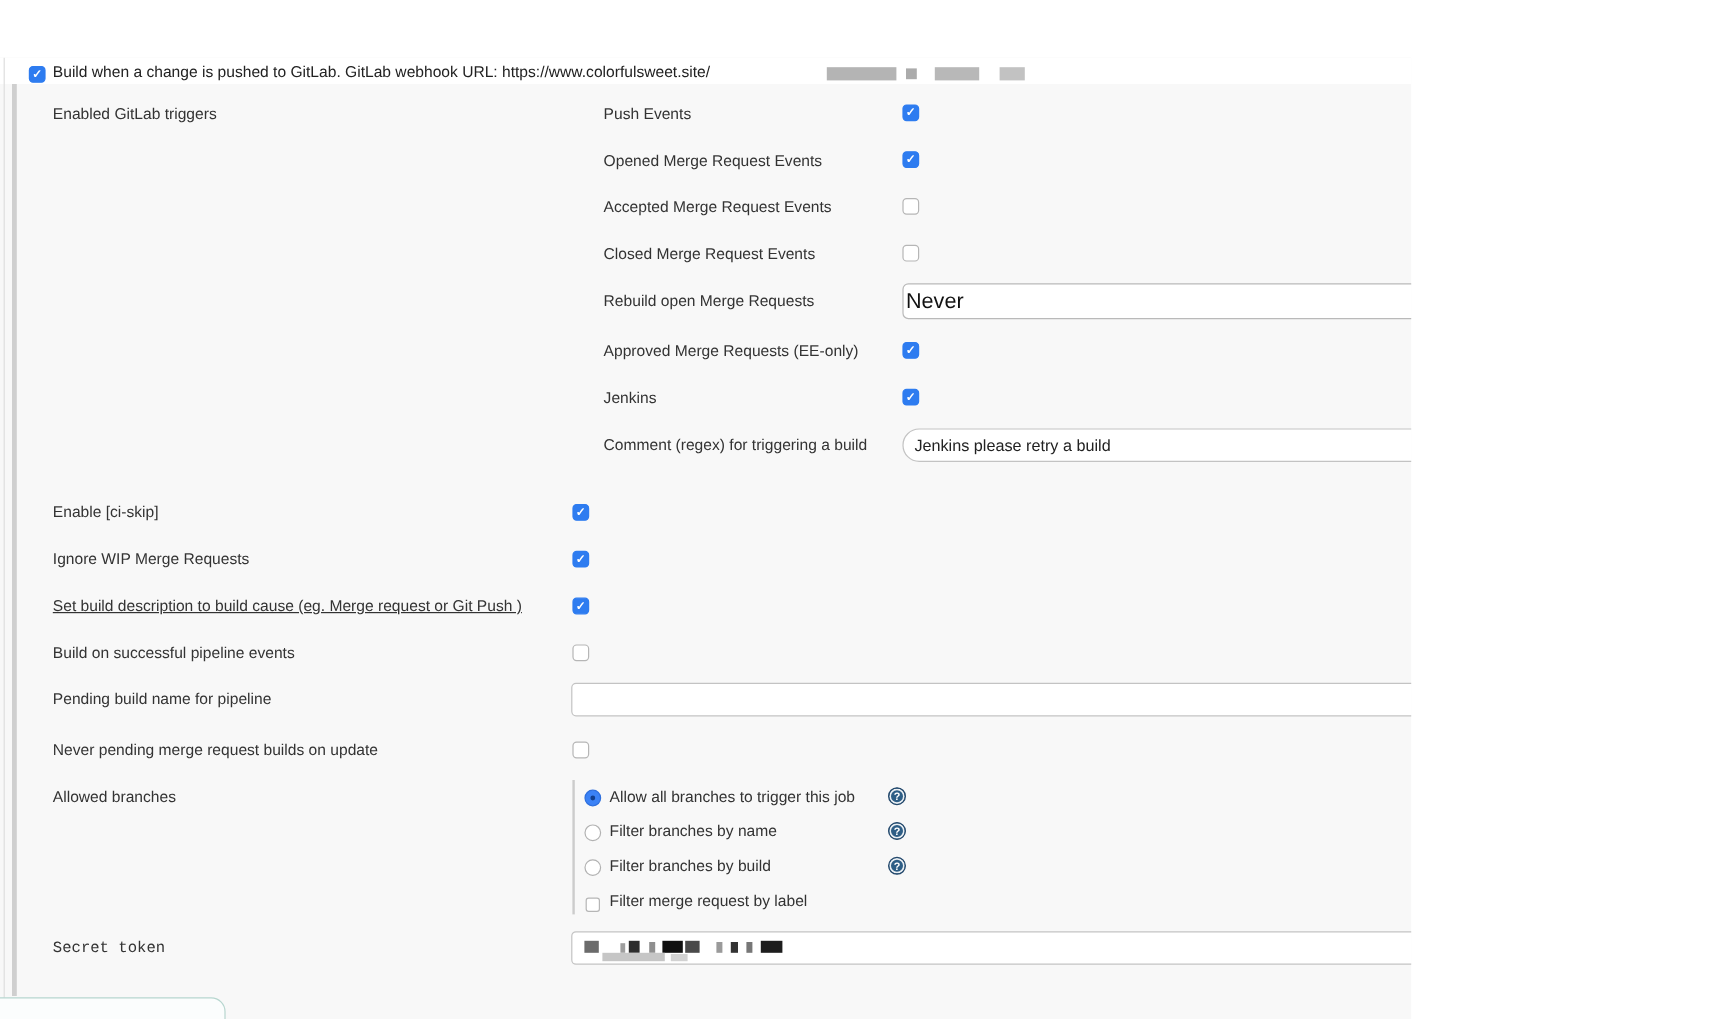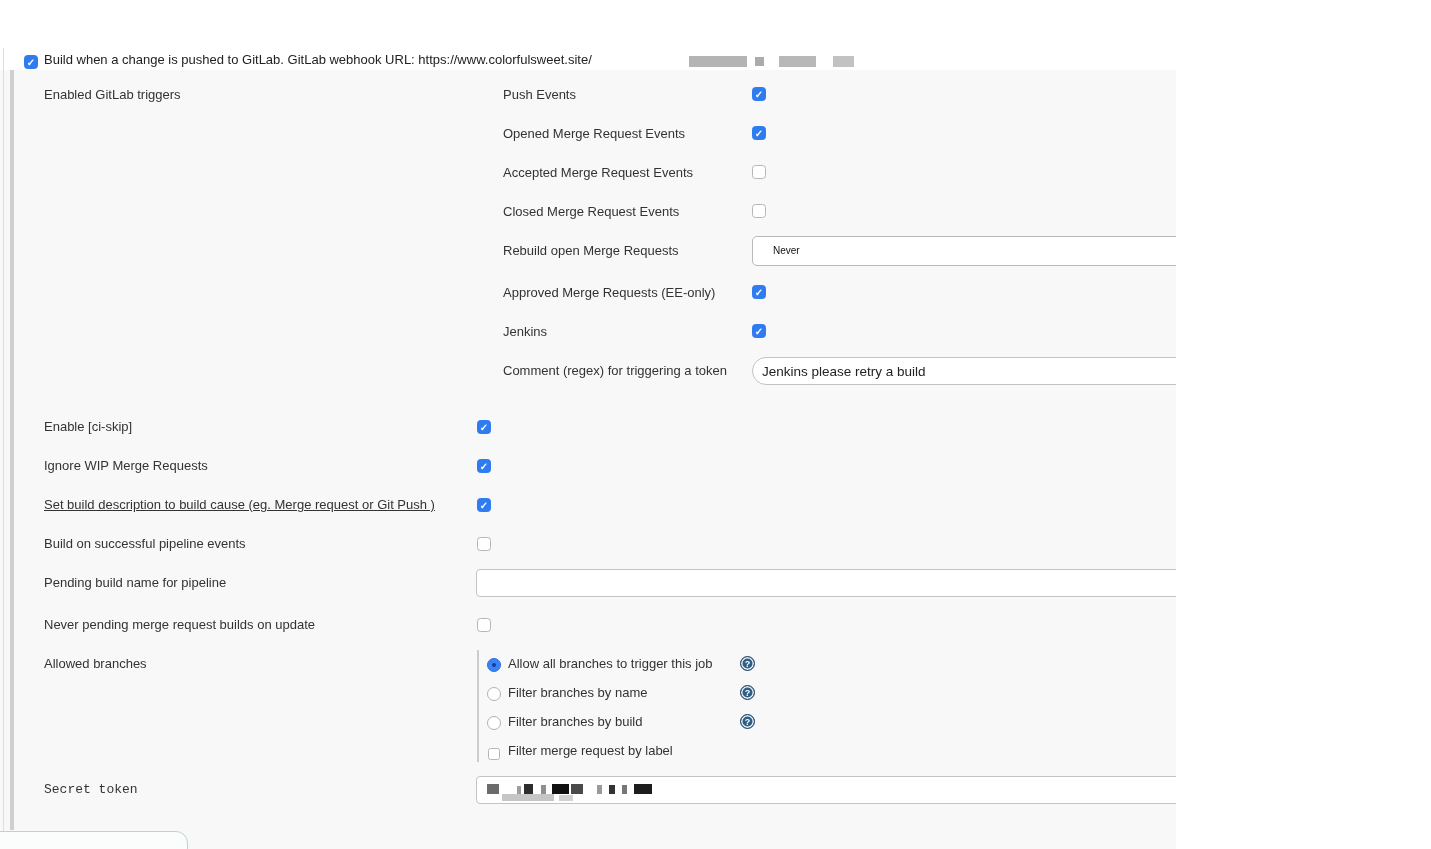--- a/index.html
+++ b/index.html
@@ -35,21 +35,21 @@
   .help::after{content:"?";position:absolute;left:0;top:1px;width:13px;text-align:center;
       color:#fff;font-size:9px;font-weight:bold;line-height:12px;}
 
   
   .txt{position:absolute;height:28px;box-sizing:border-box;border:1px solid #c3c3c3;
       border-radius:4px;background:#fff;padding:0 9px;font-family:"Liberation Sans",sans-serif;
       font-size:13.5px;color:#222;}
 
   
   .sel{position:absolute;height:30px;box-sizing:border-box;border:1px solid #b9b9b9;
-      border-radius:5px;background:#fff;line-height:28px;padding-left:20px;font-size:10px;
+      border-radius:5px;background:#fff;line-height:28px;padding-left:2px;font-size:18px;
       color:#111;cursor:pointer;}
   .sel .arrows{position:absolute;right:10px;top:7px;width:8px;height:16px;}
   .sel .arrows .up{position:absolute;top:1px;left:0;width:0;height:0;
       border-left:4px solid transparent;border-right:4px solid transparent;border-bottom:5px solid #222;}
   .sel .arrows .down{position:absolute;bottom:1px;left:0;width:0;height:0;
       border-left:4px solid transparent;border-right:4px solid transparent;border-top:5px solid #222;}
 
   
   .gbtn{position:absolute;box-sizing:border-box;background:#7dd3fc;border:1px solid #b7b7b7;
       border-radius:4px;color:#333;font-size:13px;text-align:center;cursor:pointer;
@@ -109,21 +109,21 @@
         <span class="down"></span>
       </span>
   </div>
 
   <span class="abs lbl" style="left:503px;top:237px;">Approved Merge Requests (EE-only)</span>
   <span class="cb on" style="left:752px;top:237px;"></span>
 
   <span class="abs lbl" style="left:503px;top:276px;">Jenkins</span>
   <span class="cb on" style="left:752px;top:276px;"></span>
 
-  <span class="abs lbl" style="left:503px;top:315px;">Comment (regex) for triggering a token</span>
+  <span class="abs lbl" style="left:503px;top:315px;">Comment (regex) for triggering a build</span>
   <input class="txt" style="left: 752px; top: 309px; width: 601px; border-radius: 14px;" value="Jenkins please retry a build">
   <span class="help" style="left:1366px;top:311px;"></span>
 
   <span class="abs lbl" style="left:44px;top:371px;">Enable [ci-skip]</span>
   <span class="cb on" style="left:477px;top:372px;"></span>
 
   <span class="abs lbl" style="left:44px;top:410px;">Ignore WIP Merge Requests</span>
   <span class="cb on" style="left:477px;top:411px;"></span>
 
   <span class="abs lbl" style="left:44px;top:449px;text-decoration:underline;">Set build description to build cause (eg. Merge request or Git Push )</span>

